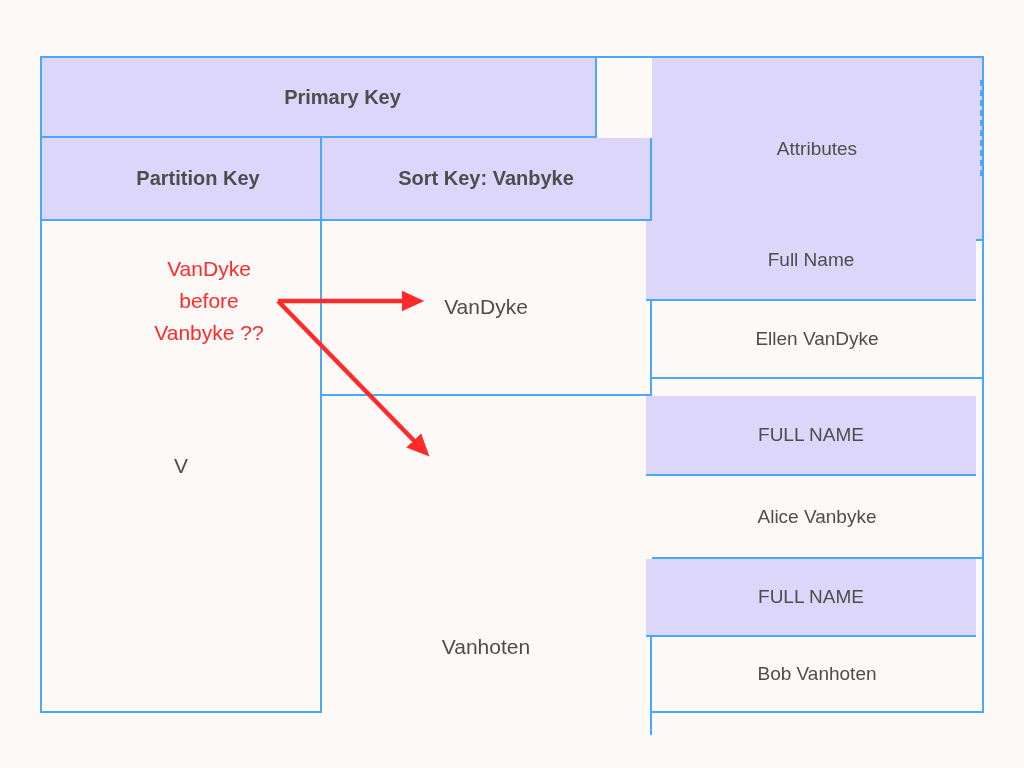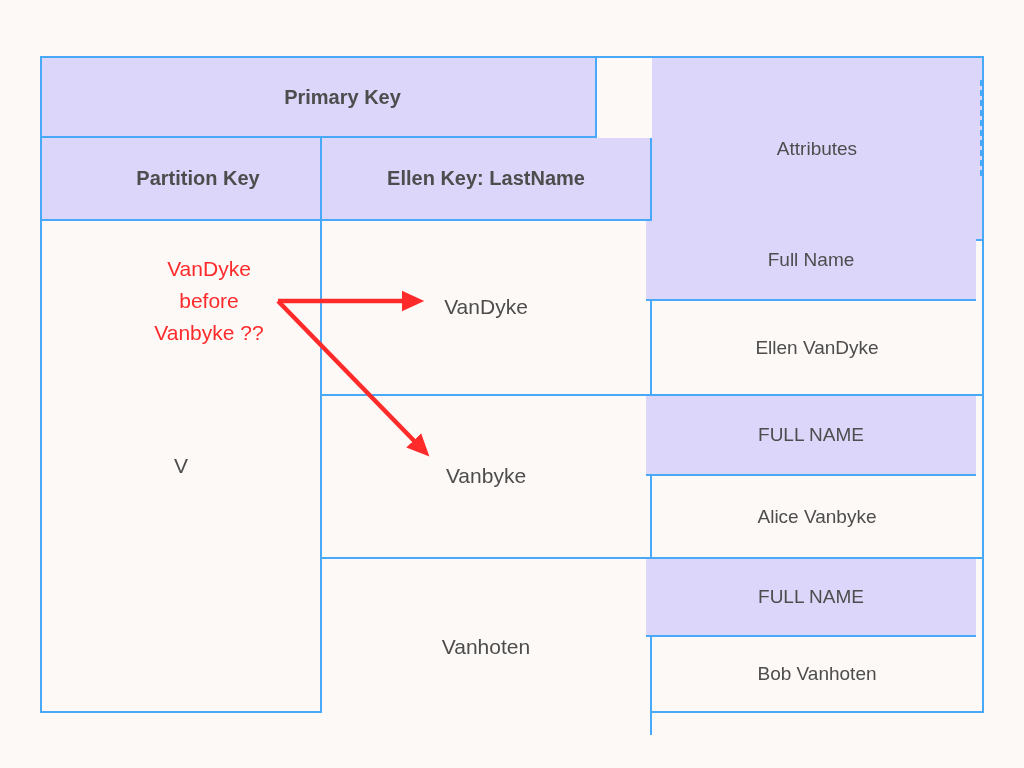--- a/index.html
+++ b/index.html
@@ -112,21 +112,21 @@
   }
   .row-attr-head {
     left: 604px; width: 330px;
   }
   .row-attr-val {
     left: 610px; width: 330px;
   }
 
   #sort-0      { top: 163px;  height: 175px; }
   #attrh-0     { top: 163px;  height: 80px;  }
-  #attrv-0     { top: 243px;  height: 95px;  }
+  #attrv-0     { top: 243px;  height: 78px;  }
 
   #sort-1      { top: 338px;  height: 163px; }
   #attrh-1     { top: 338px;  height: 80px;  }
   #attrv-1     { top: 418px;  height: 83px; text-align: right;  }
 
   #sort-2      { top: 501px;  height: 176px; }
   #attrh-2     { top: 501px;  height: 78px;  }
   #attrv-2     { top: 579px;  height: 74px;  }
 
   
@@ -156,29 +156,28 @@
 
 <div id="table">
 
   <div class="cell hdr br bb" id="primary-key-header">Primary Key</div>
 
   <div class="cell attr-hdr bb" id="attributes-header">Attributes</div>
   <div id="attr-hdr-dash"></div>
 
   <div class="cell hdr br bb" id="partition-key-header">Partition Key</div>
 
-  <div class="cell hdr br bb" id="sort-key-header">Ellen Key: LastName</div>
+  <div class="cell hdr br bb" id="sort-key-header">Sort Key: Vanbyke</div>
 
   <div class="cell body-cell br" id="partition-value-cell">V</div>
 
   <div class="cell body-cell row-sort br bb" id="sort-0">VanDyke</div>
   <div class="cell attr-hdr row-attr-head bb" id="attrh-0">Full Name</div>
   <div class="cell attr-val row-attr-val bb" id="attrv-0">Ellen VanDyke</div>
 
-  <div class="cell body-cell row-sort br bb" id="sort-1">Vanbyke</div>
   <div class="cell attr-hdr row-attr-head bb" id="attrh-1">FULL NAME</div>
   <div class="cell attr-val row-attr-val bb" id="attrv-1">Alice Vanbyke</div>
 
   <div class="cell body-cell row-sort br" id="sort-2">Vanhoten</div>
   <div class="cell attr-hdr row-attr-head bb" id="attrh-2">FULL NAME</div>
   <div class="cell attr-val row-attr-val" id="attrv-2">Bob Vanhoten</div>
 
 </div>
 
 <div id="annotation-note">VanDyke

